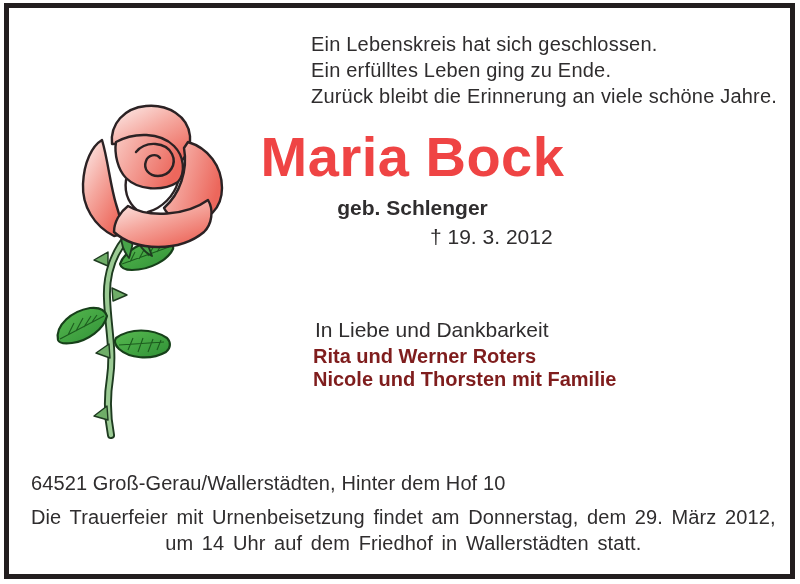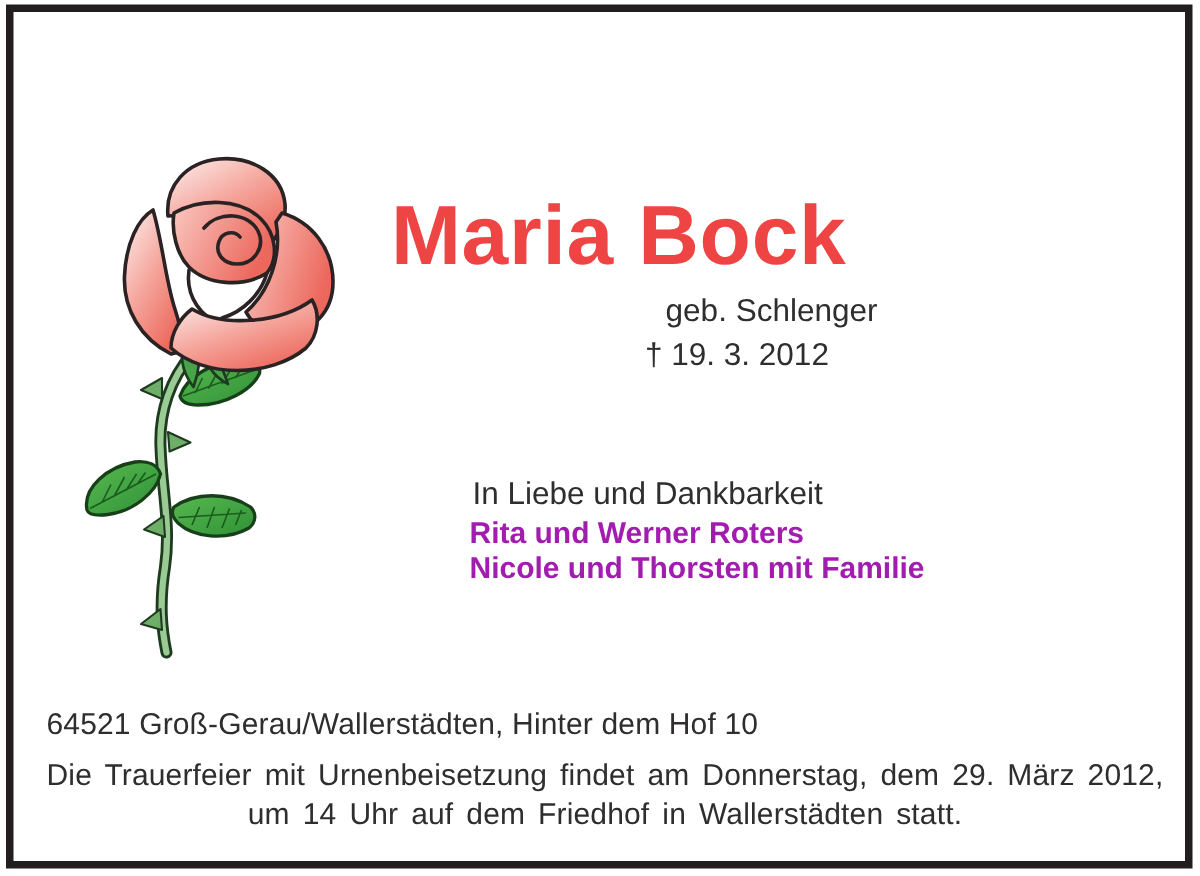--- a/index.html
+++ b/index.html
@@ -57,24 +57,25 @@
     font-weight: 700;
     letter-spacing: 0.5px;
     color: #ef4444;
     white-space: nowrap;
   }
   .maiden {
     position: absolute;
     left: 240px;
     top: 197px;
     width: 345px;
-    text-align: right;
-    font-size: 21px;
-    line-height: 1;
-    white-space: nowrap;
+    text-align: center;
+    font-size: 21px;
+    line-height: 1;
+    white-space: nowrap;
+    font-weight: bold;
   }
   .birth {
     position: absolute;
     left: 256px;
     top: 226px;
     font-size: 21px;
     line-height: 1;
     white-space: nowrap;
   }
   .death {
@@ -93,21 +94,21 @@
     line-height: 1;
     white-space: nowrap;
   }
   .mourners {
     position: absolute;
     left: 313px;
     top: 345px;
     font-size: 20px;
     font-weight: 700;
     line-height: 23px;
-    color: #a21caf;
+    color: #7f1d1d;
     white-space: nowrap;
   }
   .address {
     position: absolute;
     left: 31px;
     top: 471px;
     font-size: 20px;
     line-height: 1.2;
     letter-spacing: 0.1px;
     white-space: nowrap;
@@ -181,20 +182,25 @@
       <path d="M62,56 C60,36 74,20 96,18 C118,16 138,28 140,48 C141,62 134,74 122,80 C106,62 84,54 62,56 Z" fill="url(#gPet)"></path>
       <path d="M66,54 C84,44 110,44 124,58 C134,68 136,84 128,94 C112,104 88,102 76,90 C68,82 64,66 66,54 Z" fill="url(#gPet2)"></path>
       <path d="M86,64 C96,52 116,54 122,66 C127,76 120,88 108,88 C99,88 93,81 96,73 C98,67 106,65 110,70" fill="none"></path>
       <path d="M138,54 C158,60 172,78 172,100 C172,120 158,134 140,134 C128,134 118,128 114,120 C130,106 138,82 134,60 Z" fill="url(#gPet2)"></path>
       <path d="M76,92 C74,106 80,118 92,126" fill="none"></path>
       <path d="M128,94 C124,108 112,120 98,124" fill="none"></path>
       <path d="M64,144 C86,164 130,164 154,144 C162,136 164,122 158,112 C136,128 98,130 78,118 C70,124 64,134 64,144 Z" fill="url(#gPet)"></path>
     </g>
   </svg>
 
+  <div class="epigraph">
+    <div>Ein Lebenskreis hat sich geschlossen.</div>
+    <div>Ein erfülltes Leben ging zu Ende.</div>
+    <div>Zurück bleibt die Erinnerung an viele schöne Jahre.</div>
+  </div>
 
   <h1 class="name">Maria Bock</h1>
   <div class="maiden">geb. Schlenger</div>
   <div class="death">† 19. 3. 2012</div>
 
   <div class="tribute">In Liebe und Dankbarkeit</div>
   <div class="mourners">
     <div>Rita und Werner Roters</div>
     <div>Nicole und Thorsten mit Familie</div>
   </div>

